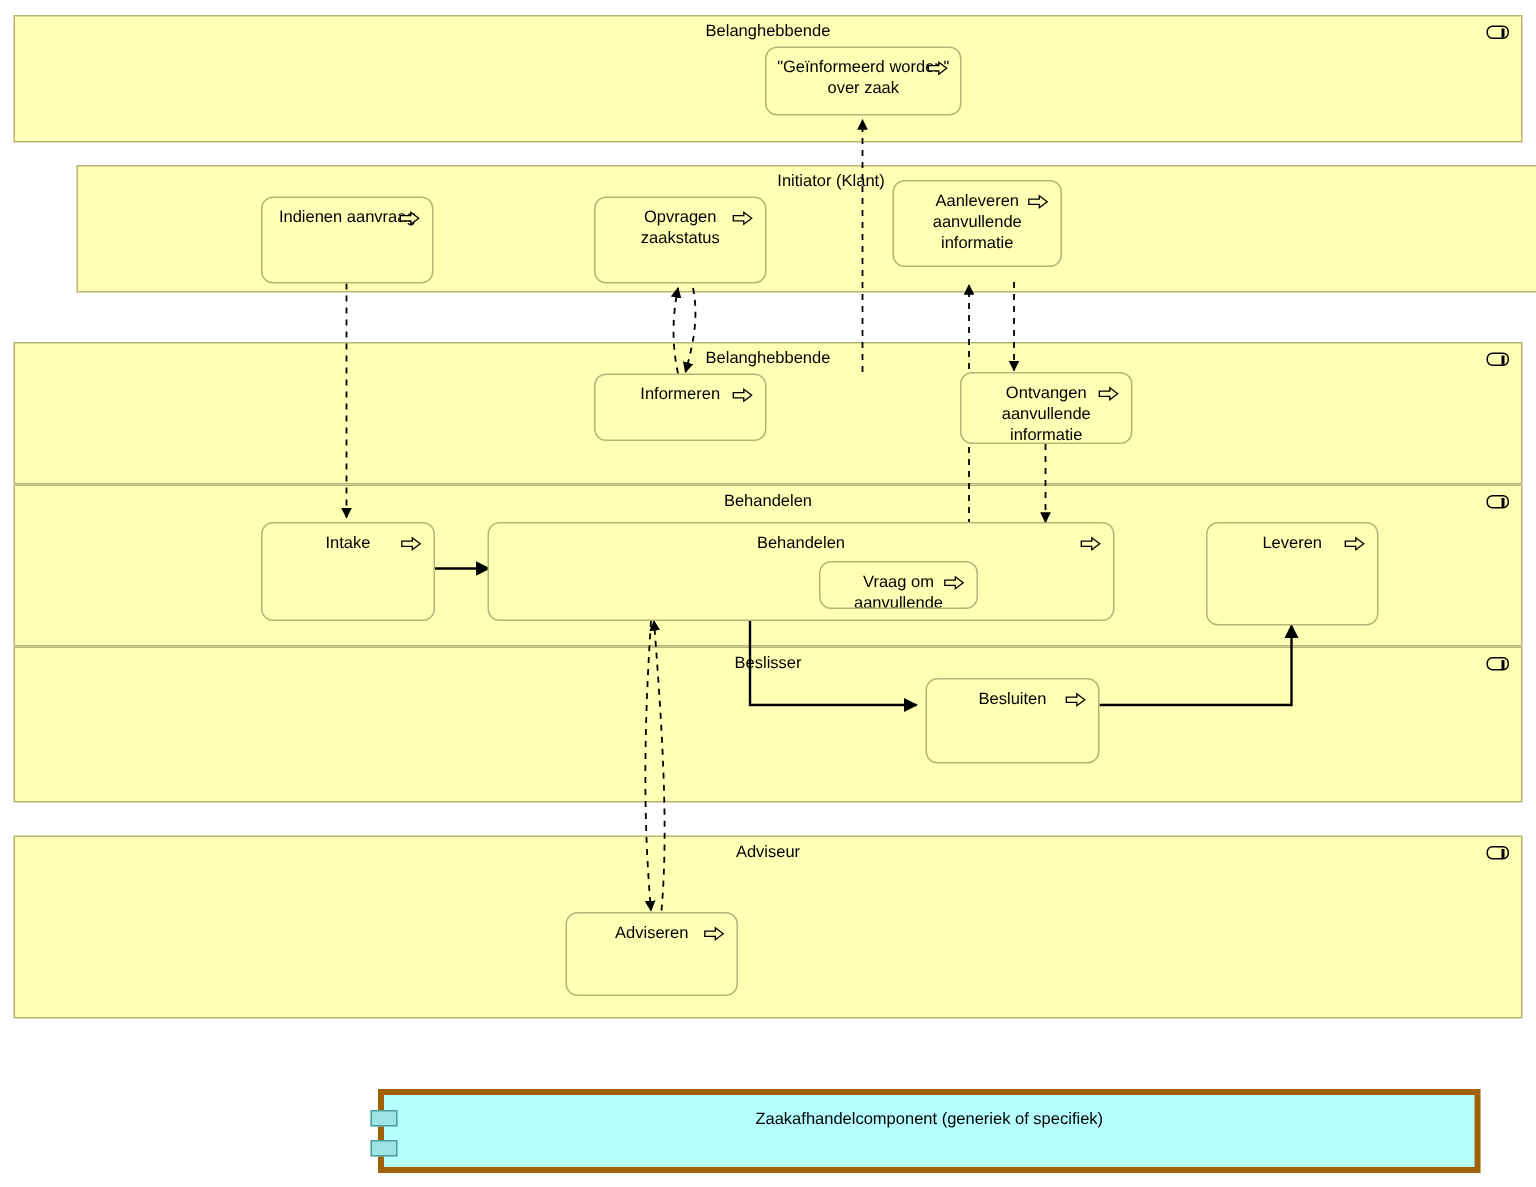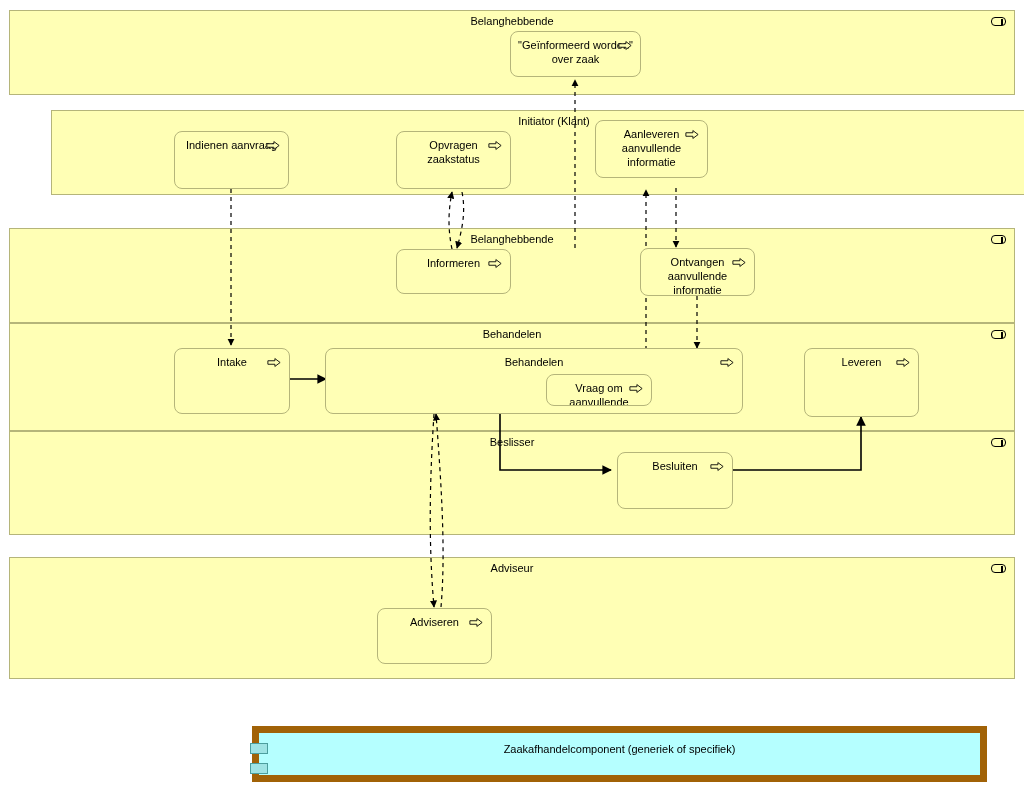--- a/index.html
+++ b/index.html
@@ -79,21 +79,21 @@
     right: 8px;
     width: 14px;
     height: 11px;
   }
   
   .proc.wide > .proc-label { left: 0; right: 0; }
   
   .appcomp {
     position: absolute;
     background: #b5ffff;
-    border: 7px solid #a16207;
+    border: 4px solid #a16207;
     box-sizing: border-box;
   }
   .appcomp-label {
     position: absolute;
     top: 10px;
     left: 0;
     right: 0;
     text-align: center;
     font-size: 11px;
     color: #000;

